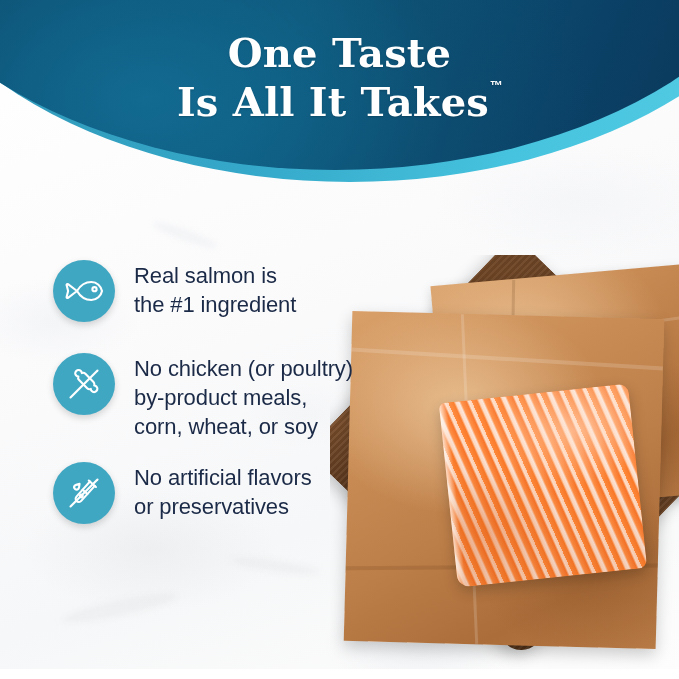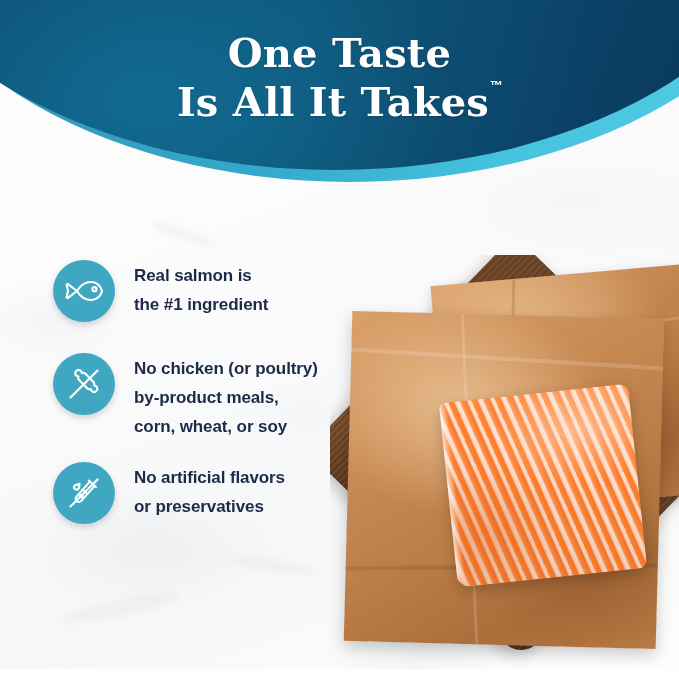--- a/index.html
+++ b/index.html
@@ -202,23 +202,23 @@
     background: #40a7c3;
     flex: 0 0 62px;
     display: flex;
     align-items: center;
     justify-content: center;
     box-shadow: 0 3px 7px rgba(0,0,0,.16);
   }
   .bullet-text {
     margin-left: 19px;
     color: #1b2a47;
-    font-size: 17px;
+    font-size: 22px;
     line-height: 29px;
-    font-weight: 700;
+    font-weight: 400;
     letter-spacing: -0.1px;
     white-space: pre-line;
     padding-top: 1px;
   }
   #b1 { left: 53px; top: 260px; }
   #b2 { left: 53px; top: 353px; }
   #b3 { left: 53px; top: 462px; }
 </style>
 </head>
 <body>

